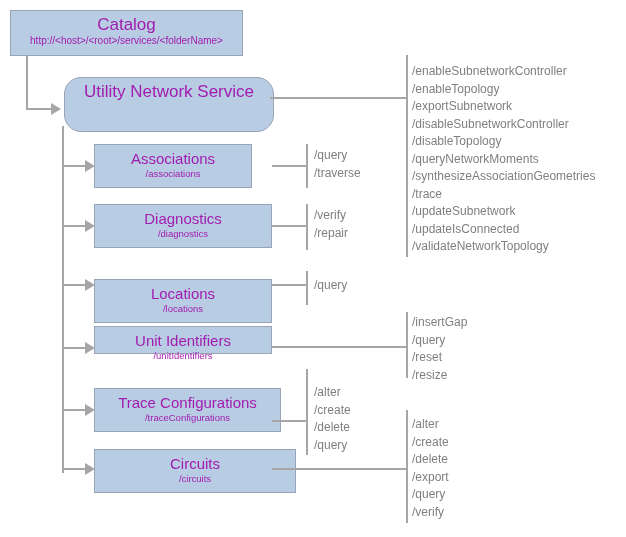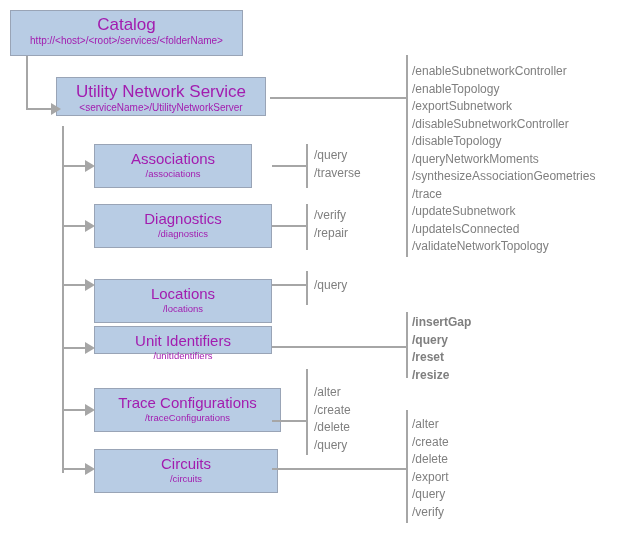--- a/index.html
+++ b/index.html
@@ -30,23 +30,22 @@
 </head>
 <body>
 
 <div class="canvas">
 
   <div class="node" style="left:10px;top:10px;width:233px;height:46px;">
     <div class="node-title-lg">Catalog</div>
     <div class="node-sub-lg">http://&lt;host&gt;/&lt;root&gt;/services/&lt;folderName&gt;</div>
   </div>
 
-  <div class="node" style="left:56px;top:77px;width:210px;height:39px;">
+  <div class="node" style="left:64px;top:77px;width:210px;height:55px;border-radius:17px;">
     <div class="node-title-lg">Utility Network Service</div>
-    <div class="node-sub-lg">&lt;serviceName&gt;/UtilityNetworkServer</div>
   </div>
 
   <div class="node" style="left:94px;top:144px;width:158px;height:44px;">
     <div class="node-title-md">Associations</div>
     <div class="node-sub-md">/associations</div>
   </div>
   <div class="node" style="left:94px;top:204px;width:178px;height:44px;">
     <div class="node-title-md">Diagnostics</div>
     <div class="node-sub-md">/diagnostics</div>
   </div>
@@ -55,21 +54,21 @@
     <div class="node-sub-md">/locations</div>
   </div>
   <div class="node" style="left:94px;top:326px;width:178px;height:28px;">
     <div class="node-title-md">Unit Identifiers</div>
     <div class="node-sub-md">/unitIdentifiers</div>
   </div>
   <div class="node" style="left:94px;top:388px;width:187px;height:44px;">
     <div class="node-title-md">Trace Configurations</div>
     <div class="node-sub-md">/traceConfigurations</div>
   </div>
-  <div class="node" style="left:94px;top:449px;width:184px;height:44px;">
+  <div class="node" style="left:94px;top:449px;width:202px;height:44px;">
     <div class="node-title-md">Circuits</div>
     <div class="node-sub-md">/circuits</div>
   </div>
 
   <div class="vline" style="left:26px;top:56px;height:54px;"></div>
   <div class="hline" style="left:26px;top:108px;width:26px;"></div>
   <div class="arrow" style="left:51px;top:103px;"></div>
 
   <div class="vline" style="left:62px;top:126px;height:347px;"></div>
 
@@ -124,21 +123,21 @@
       <div>/query</div>
       <div>/traverse</div>
     </div>
   <div class="ops" style="left:314px;top:207px;">
       <div>/verify</div>
       <div>/repair</div>
     </div>
   <div class="ops" style="left:314px;top:277px;">
       <div>/query</div>
     </div>
-  <div class="ops" style="left:412px;top:314px;font-weight:bold;">
+  <div class="ops" style="left:412px;top:314px;">
       <div>/insertGap</div>
       <div>/query</div>
       <div>/reset</div>
       <div>/resize</div>
     </div>
   <div class="ops" style="left:314px;top:384px;">
       <div>/alter</div>
       <div>/create</div>
       <div>/delete</div>
       <div>/query</div>

